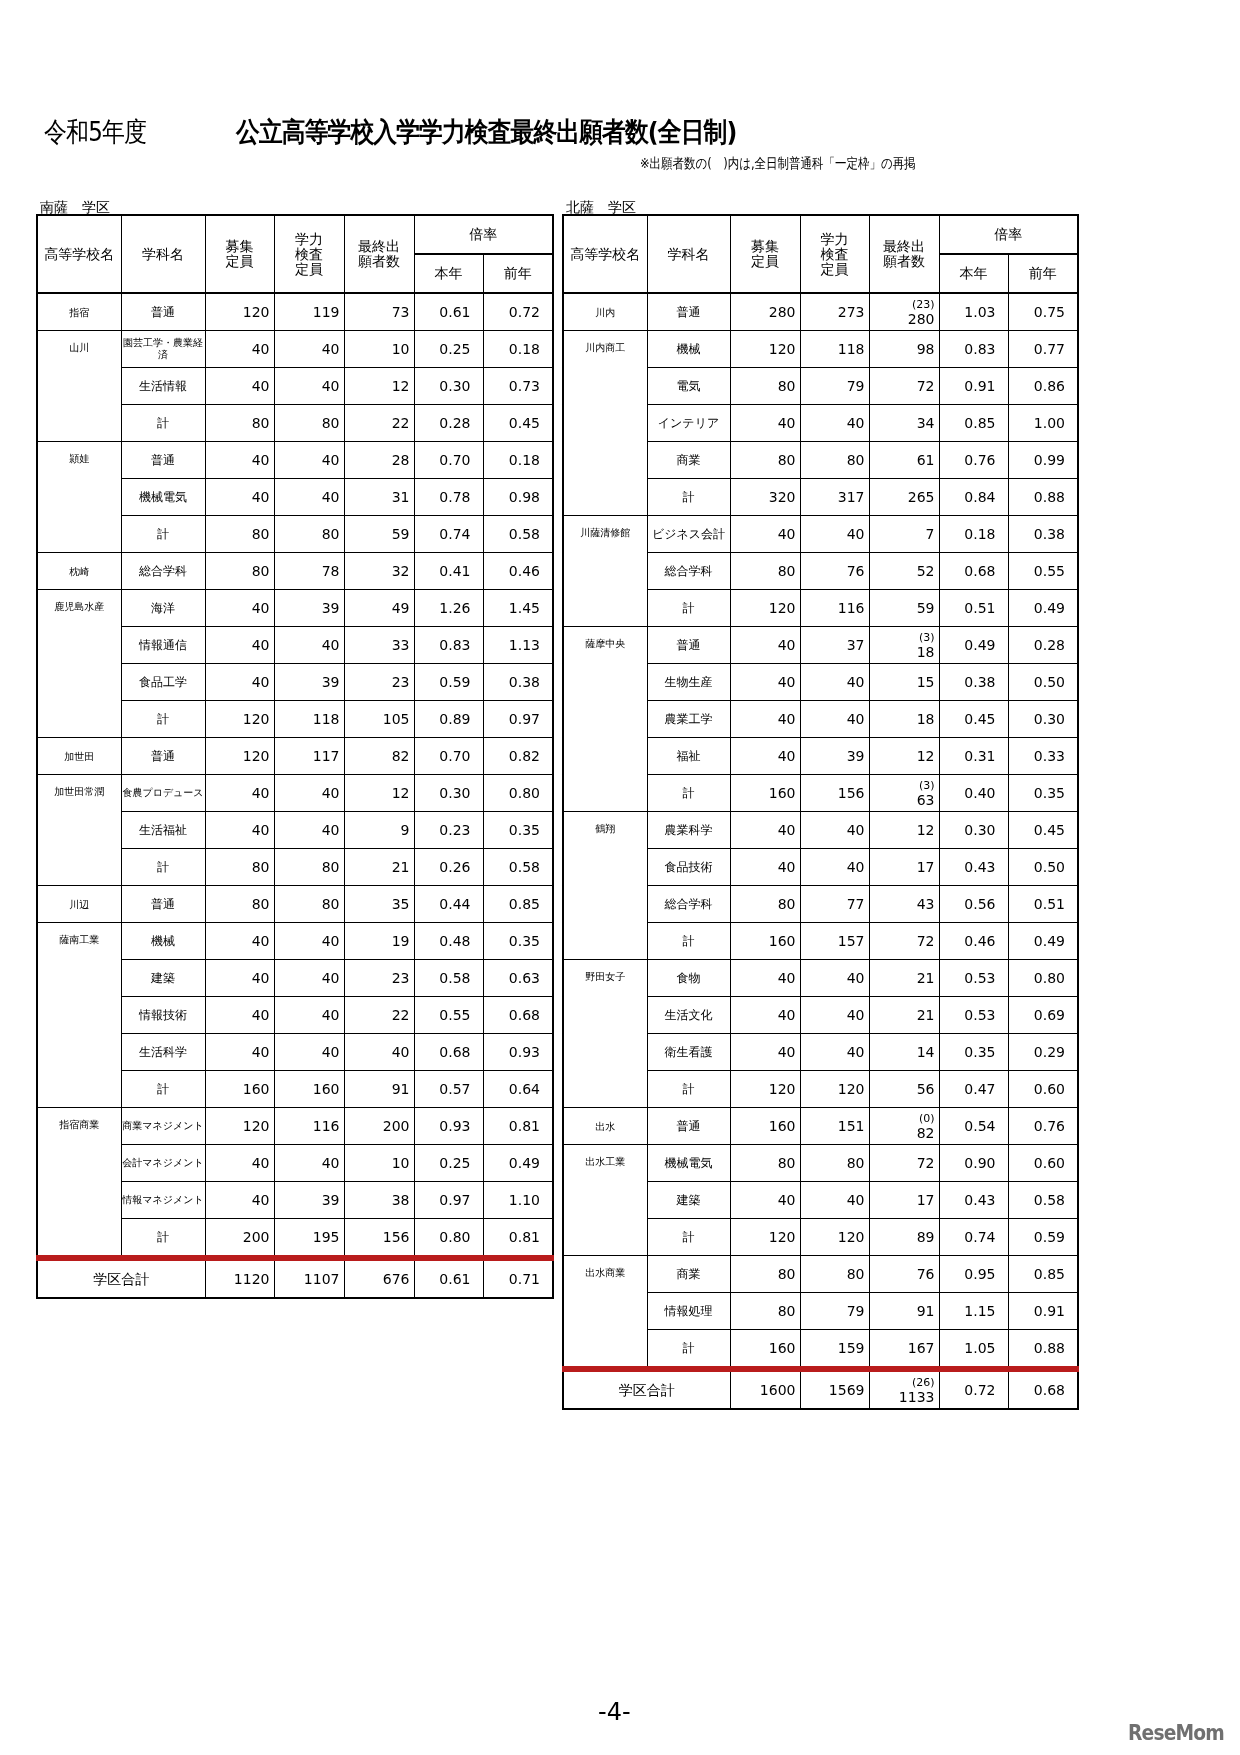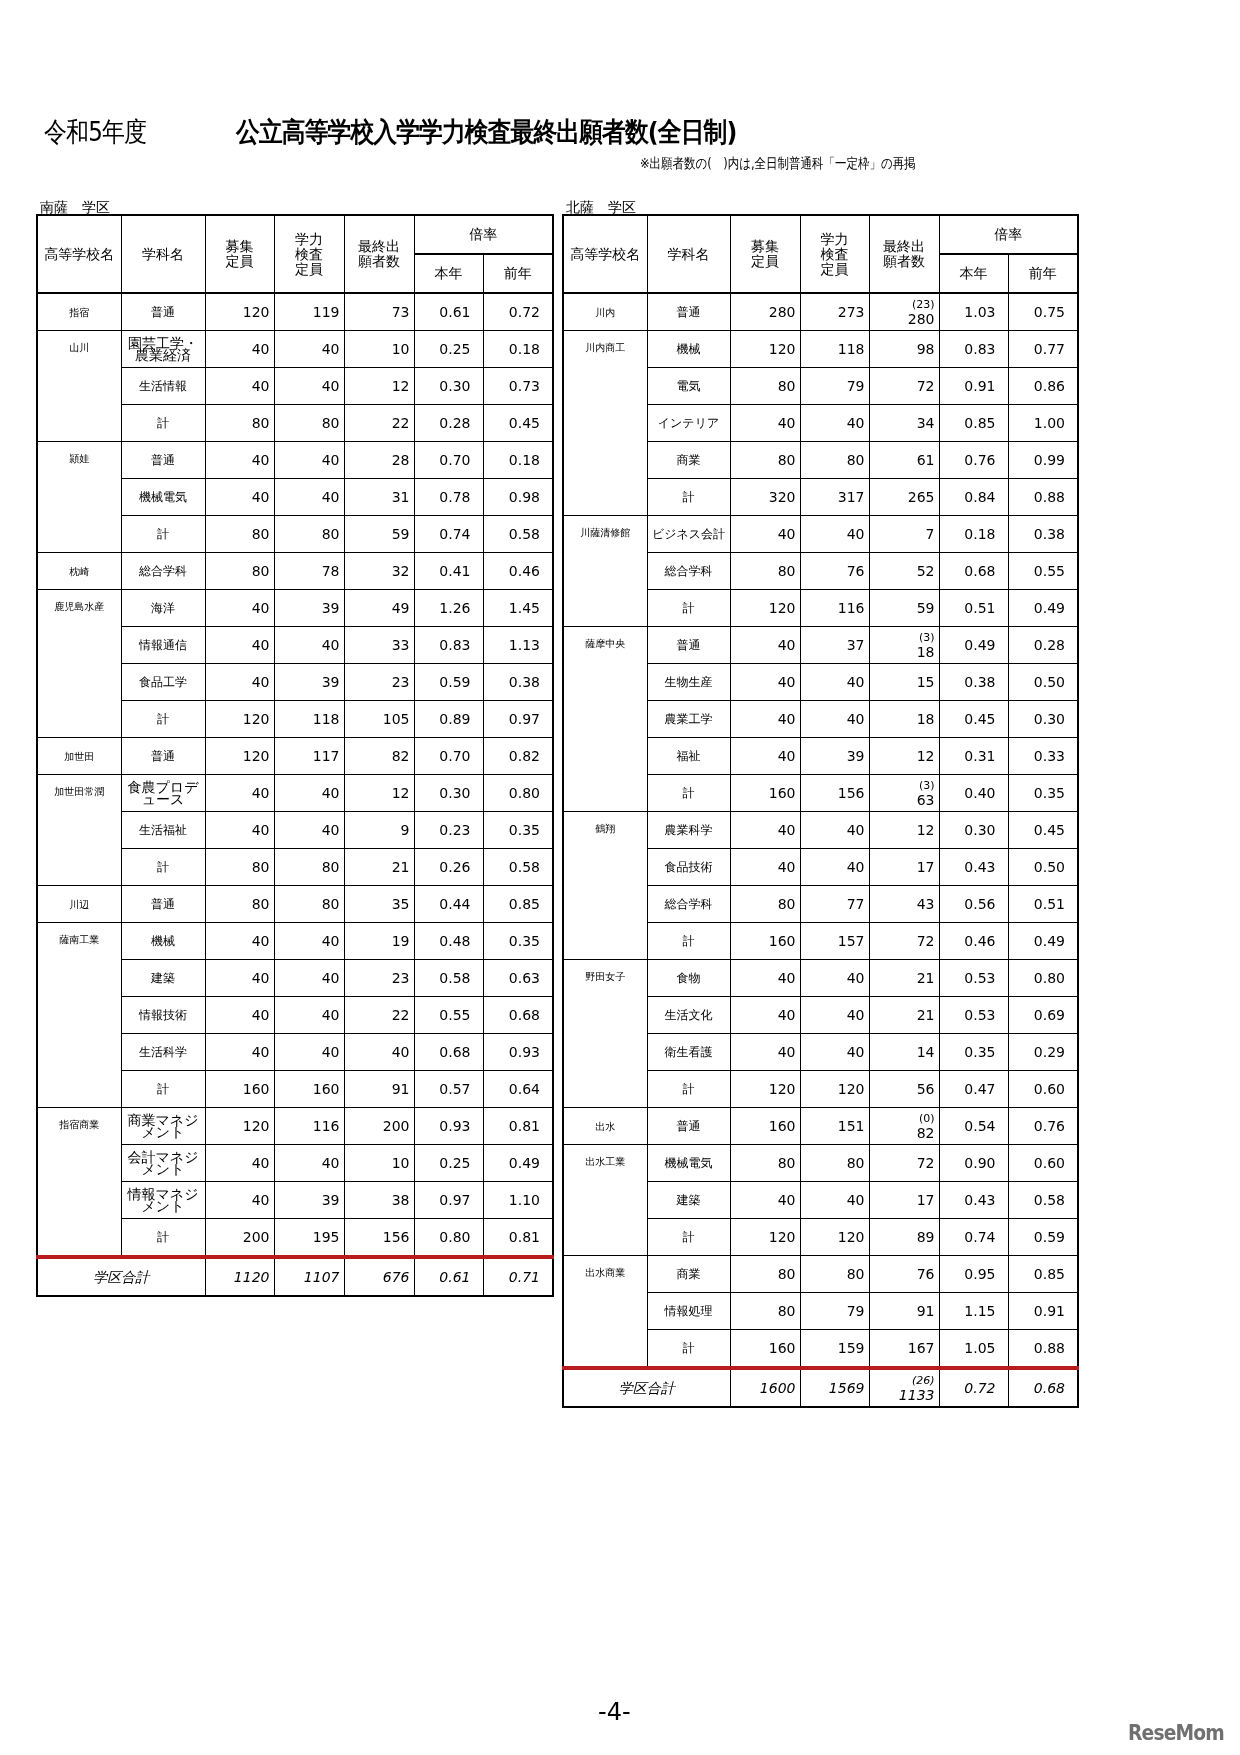--- a/index.html
+++ b/index.html
@@ -27,27 +27,27 @@
     border: 2px solid #000; font-size: 14px;
   }
   table.result th, table.result td {
     border: 1.5px solid #000; padding: 0; height: 36px; line-height: 15px;
   }
   table.result th { font-weight: normal; text-align: center; font-size: 14px; }
   table.result thead th { border-bottom: 2px solid #000; }
   table.result td.school { text-align: center; vertical-align: top; padding-top: 9px; font-size: 10px; white-space: nowrap; }
   table.result td.school.single { vertical-align: middle; padding-top: 0; }
   table.result td.dept { text-align: center; font-size: 12px; white-space: nowrap; }
-  table.result td.dept.small { font-size: 14px; line-height: 12px; white-space: normal; }
+  table.result td.dept.small { font-size: 10px; line-height: 12px; white-space: normal; }
   table.result td.num { text-align: right; padding-right: 4px; font-size: 14px; }
   table.result td.num .paren { display: block; font-size: 11px; line-height: 14px; }
   table.result td.num .main { display: block; line-height: 15px; }
   table.result td.rate { text-align: right; padding-right: 12px; font-size: 14px; }
   table.result td.total-label { text-align: center; font-size: 14px; }
-  table.result tr.total-row td { border-top: 4px solid #b91c1c; font-style: italic; }
+  table.result tr.total-row td { border-top: 6px solid #b91c1c; }
   .page-number {
     position: absolute; left: 598px; top: 1698px; font-size: 24px;
   }
   .logo {
     position: absolute; left: 1128px; top: 1720px; font-size: 22px; font-weight: bold; color: #707070;
     font-family: "DejaVu Sans", sans-serif; letter-spacing: -1px;
     transform: scaleX(0.85); transform-origin: left center;
   }
 </style>
 </head>

